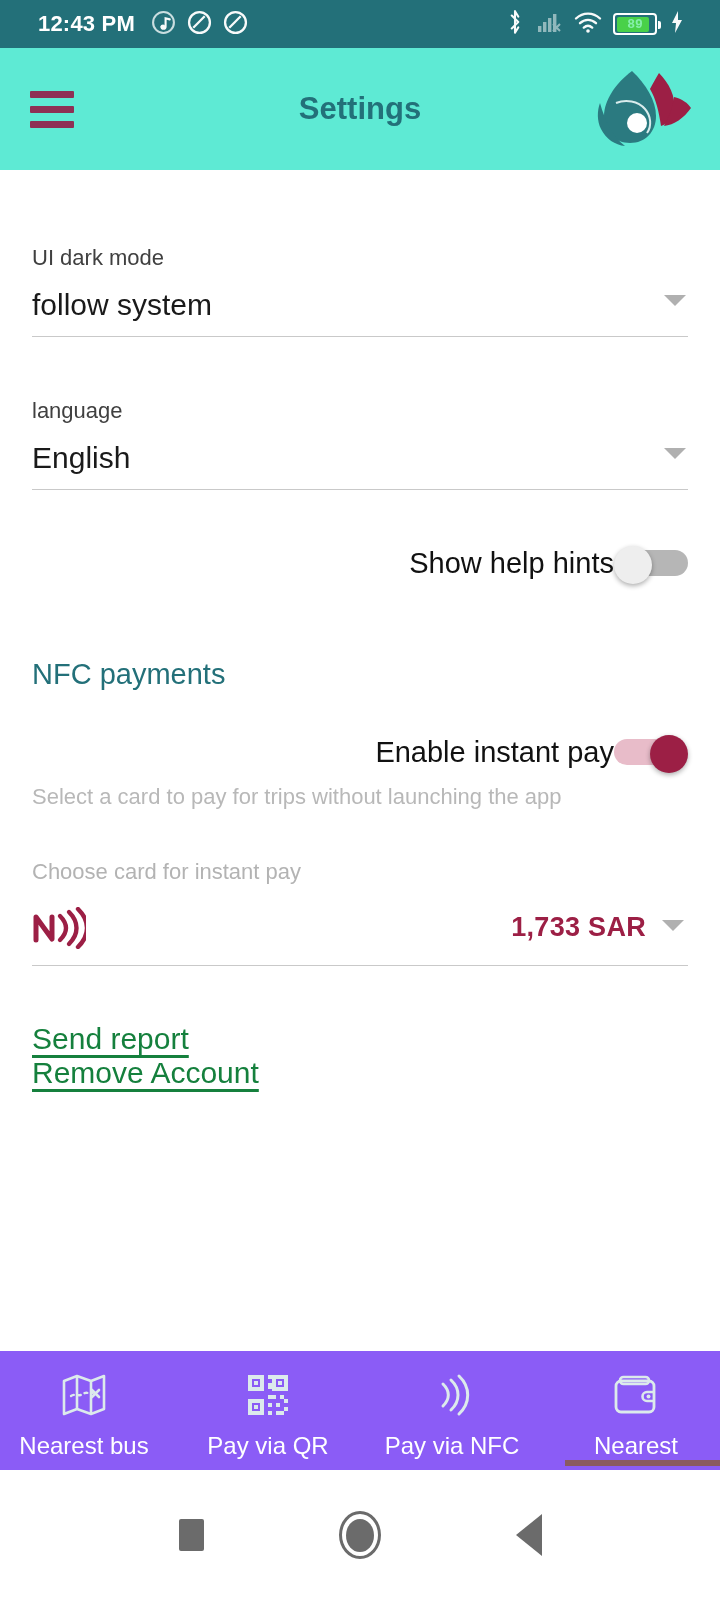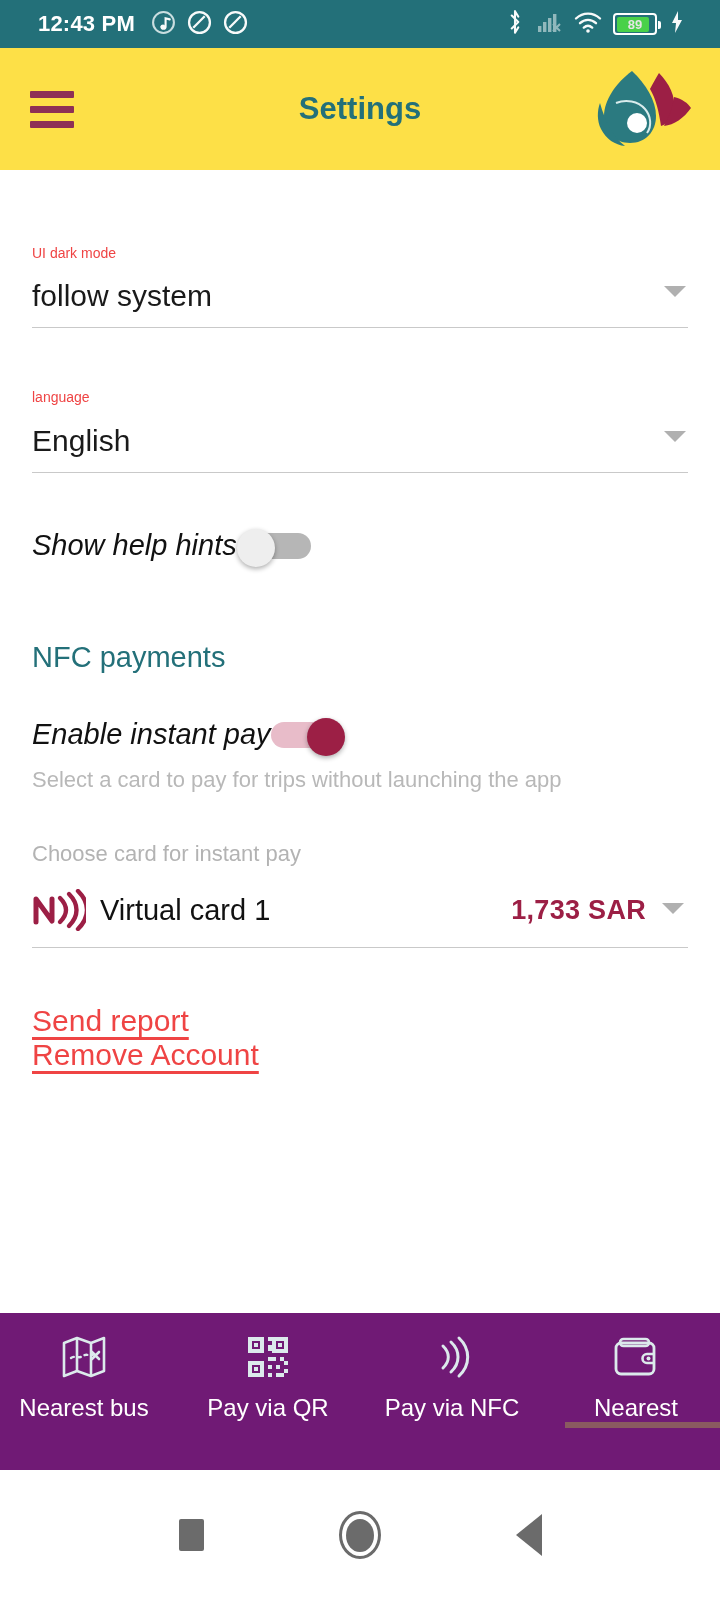--- a/index.html
+++ b/index.html
@@ -29,58 +29,57 @@
   }
   .battery::after {
     content:""; position:absolute; right:-6px; top:6px;
     width:3.5px; height:8px; background:#fff; border-radius:0 2px 2px 0;
   }
   .battery .fill {
     position:absolute; left:1.5px; top:1.5px; bottom:1.5px; width:80%;
     background:#49d149; border-radius:2px;
   }
   .battery .pct {
-    position:relative; font-size:13px; font-weight:bold; color:#e5e5e5; z-index:2;
+    position:relative; font-size:13px; font-weight:bold; color:#86efac; z-index:2;font-family:Liberation Mono, monospace;
   }
 
   
   .appbar {
-    height:122px; background:#fde047;
+    height:122px; background:#5eead4;
     display:flex; align-items:center; padding:0 28px 0 30px; position:relative;
   }
   .hamburger { width:44px; cursor:pointer; display:flex; flex-direction:column; gap:8px; }
   .hamburger span { display:block; height:7px; background:#8e3055; border-radius:1px; }
   .app-title {
     position:absolute; left:0; right:0; text-align:center;
     font-size:31px; font-weight:bold; color:#237079; pointer-events:none;
   }
   .logo { margin-left:auto; width:96px; height:84px; position:relative; z-index:2; }
 
   
   .content { padding:0 32px; }
   .gap-top { height:76px; }
 
   .field { margin-bottom:10px; }
   .field-label {
-    font-size:14px; color:#ef4444; line-height:1.1; margin-bottom:18px;
+    font-size:22px; color:#404040; line-height:1.1; margin-bottom:18px;
   }
   .field-row {
     display:flex; align-items:center; justify-content:space-between;
     border-bottom:1.6px solid #c9c9c9; padding-bottom:14px;
   }
   .field-value { font-size:30px; color:#1a1a1a; }
   .caret {
     width:0; height:0; border-left:11px solid transparent; border-right:11px solid transparent;
     border-top:11px solid #b0b0b0; margin-bottom:9px; margin-right:2px;
   }
 
   .row-toggle {
-    display:flex; align-items:center; justify-content:flex-start;
+    display:flex; align-items:center; justify-content:flex-end;
     margin-top:56px;
-    font-style:italic;
   }
   .row-label { font-size:29px; color:#111; }
 
   .switch { width:74px; height:34px; position:relative; display:inline-block; }
   .switch .track {
     position:absolute; right:0; top:4px; width:58px; height:26px;
     border-radius:13px; background:#b6b6b6;
   }
   .switch .thumb {
     position:absolute; left:0; top:0; width:38px; height:38px; border-radius:50%;
@@ -105,30 +104,30 @@
     padding:10px 2px 16px 0; margin-top:12px;
   }
   .nfc-ico { width:54px; height:42px; flex:none; }
   .card-name { font-size:29px; color:#111; margin-left:14px; }
   .card-amount {
     margin-left:auto; font-size:27px; font-weight:bold; color:#9c1f45; letter-spacing:.3px;
   }
   .card-row .caret { margin-left:16px; margin-bottom:4px; }
 
   .link {
-    display:inline-block; font-size:30px; color:#ef4444;
+    display:inline-block; font-size:30px; color:#15803d;
     text-decoration:underline; text-underline-offset:6px; text-decoration-thickness:2.5px;
   }
   .link-1 { margin-top:56px; }
   .link-2 { }
 
   
   .bottomnav {
-    position:absolute; left:0; right:0; bottom:130px; height:157px;
-    background:#701a75; display:flex; align-items:flex-start;gap:16px;
+    position:absolute; left:0; right:0; bottom:130px; height:119px;
+    background:#8b5cf6; display:flex; align-items:flex-start;gap:16px;
   }
   .navitem {
     flex:1; display:flex; flex-direction:column; align-items:center;
     padding-top:18px; color:#fff; position:relative;
   }
   .navitem .ico { height:52px; display:flex; align-items:center; justify-content:center; }
   .navitem .lbl {
     margin-top:12px; font-size:24px; text-align:center; line-height:1.12; color:#fff;
   }
   .navitem.active::after {
@@ -278,21 +277,20 @@
     <div class="card-label">Choose card for instant pay</div>
     <div class="card-row">
       <span class="nfc-ico">
         <svg width="54" height="42" viewBox="0 0 54 42">
           <path d="M4 33V10l16 22V10" fill="none" stroke="#9c1f45" stroke-width="5" stroke-linecap="round" stroke-linejoin="round"></path>
           <path d="M28 9c4 4 6 8 6 12s-2 8-6 12" fill="none" stroke="#9c1f45" stroke-width="4.4" stroke-linecap="round"></path>
           <path d="M37 5c5 5 7.5 10.5 7.5 16S42 32 37 37" fill="none" stroke="#9c1f45" stroke-width="4.4" stroke-linecap="round"></path>
           <path d="M46 2c6 6 9 12.5 9 19s-3 13-9 19" fill="none" stroke="#9c1f45" stroke-width="4.4" stroke-linecap="round"></path>
         </svg>
       </span>
-      <span class="card-name">Virtual card 1</span>
       <span class="card-amount">1,733 SAR</span>
       <span class="caret"></span>
     </div>
 
     <div><a class="link link-1">Send report</a></div>
     <div><a class="link link-2">Remove Account</a></div>
   </div>
 
   <div class="bottomnav">
 

